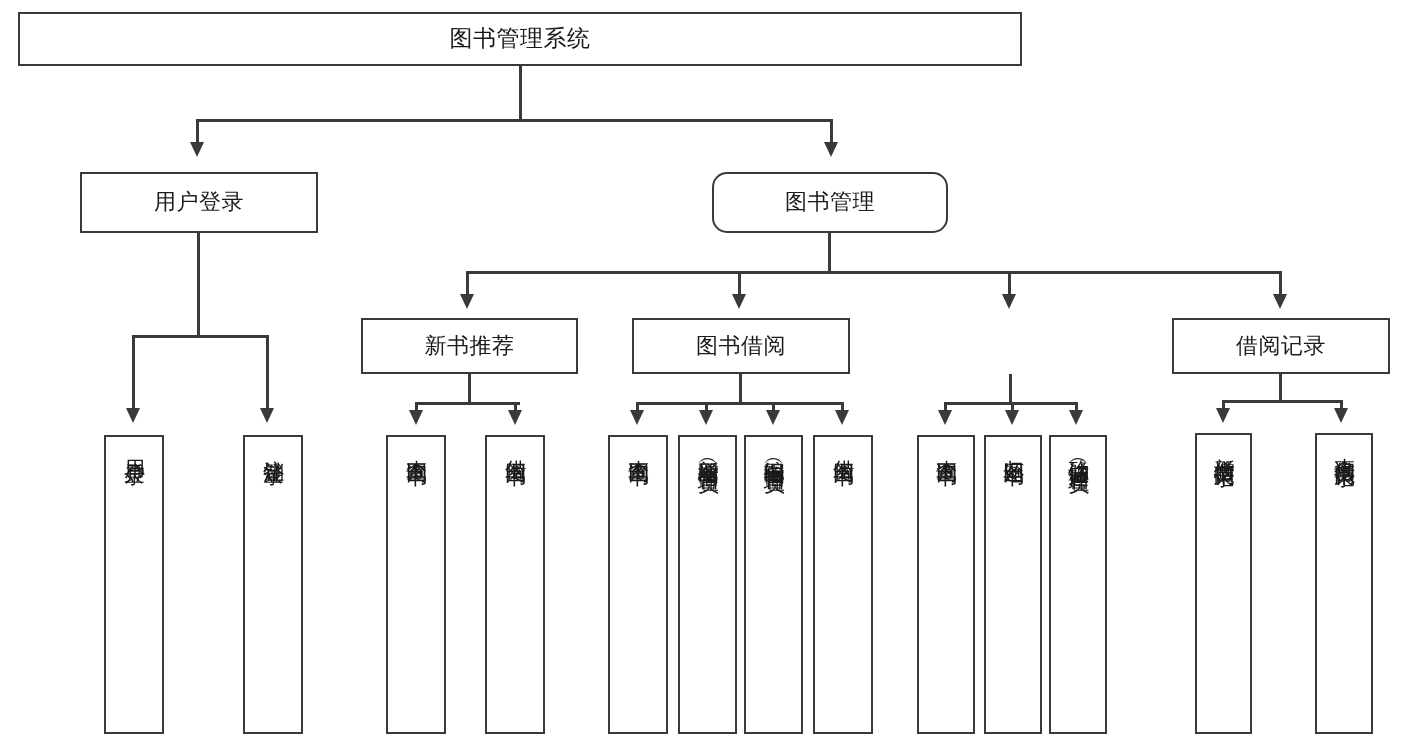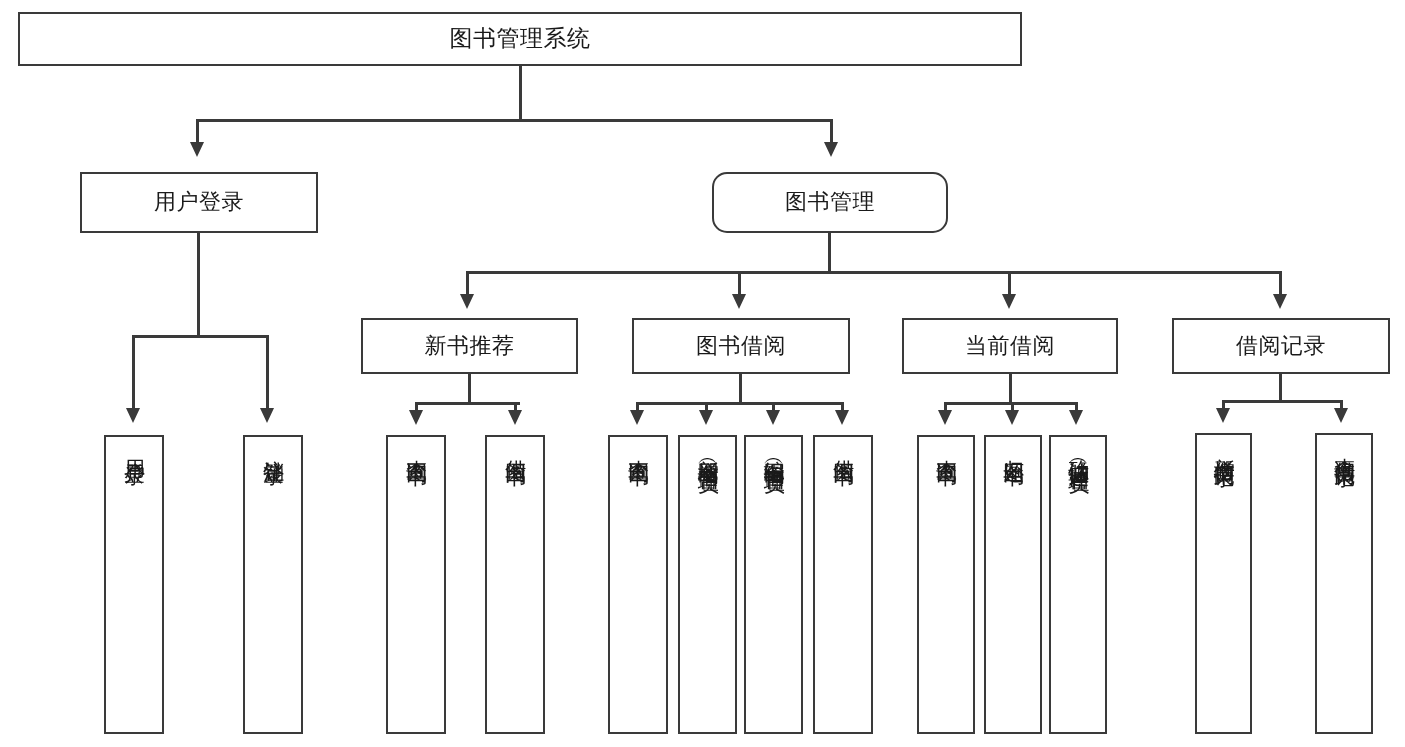--- a/index.html
+++ b/index.html
@@ -110,21 +110,20 @@
   <div class="arrow" style="left:460px; top:294px;"></div>
   <div class="ln v" style="left:738px; top:271px; width:3px; height:25px;"></div>
   <div class="arrow" style="left:732px; top:294px;"></div>
   <div class="ln v" style="left:1008px; top:271px; width:3px; height:25px;"></div>
   <div class="arrow" style="left:1002px; top:294px;"></div>
   <div class="ln v" style="left:1279px; top:271px; width:3px; height:25px;"></div>
   <div class="arrow" style="left:1273px; top:294px;"></div>
 
   <div class="node h" style="left:361px; top:318px; width:217px; height:56px;">新书推荐</div>
   <div class="node h" style="left:632px; top:318px; width:218px; height:56px;">图书借阅</div>
-  <div class="node h" style="left:902px; top:318px; width:216px; height:56px;">当前借阅</div>
   <div class="node h" style="left:1172px; top:318px; width:218px; height:56px;text-align:right;">借阅记录</div>
 
   <div class="ln v" style="left:468px; top:374px; width:3px; height:30px;"></div>
   <div class="ln h" style="left:415px; top:402px; width:105px; height:3px;"></div>
   <div class="ln v" style="left:415px; top:402px; width:3px; height:10px;"></div>
   <div class="arrow" style="left:409px; top:410px;"></div>
   <div class="ln v" style="left:514px; top:402px; width:3px; height:10px;"></div>
   <div class="arrow" style="left:508px; top:410px;"></div>
 
   <div class="ln v" style="left:739px; top:374px; width:3px; height:30px;"></div>

